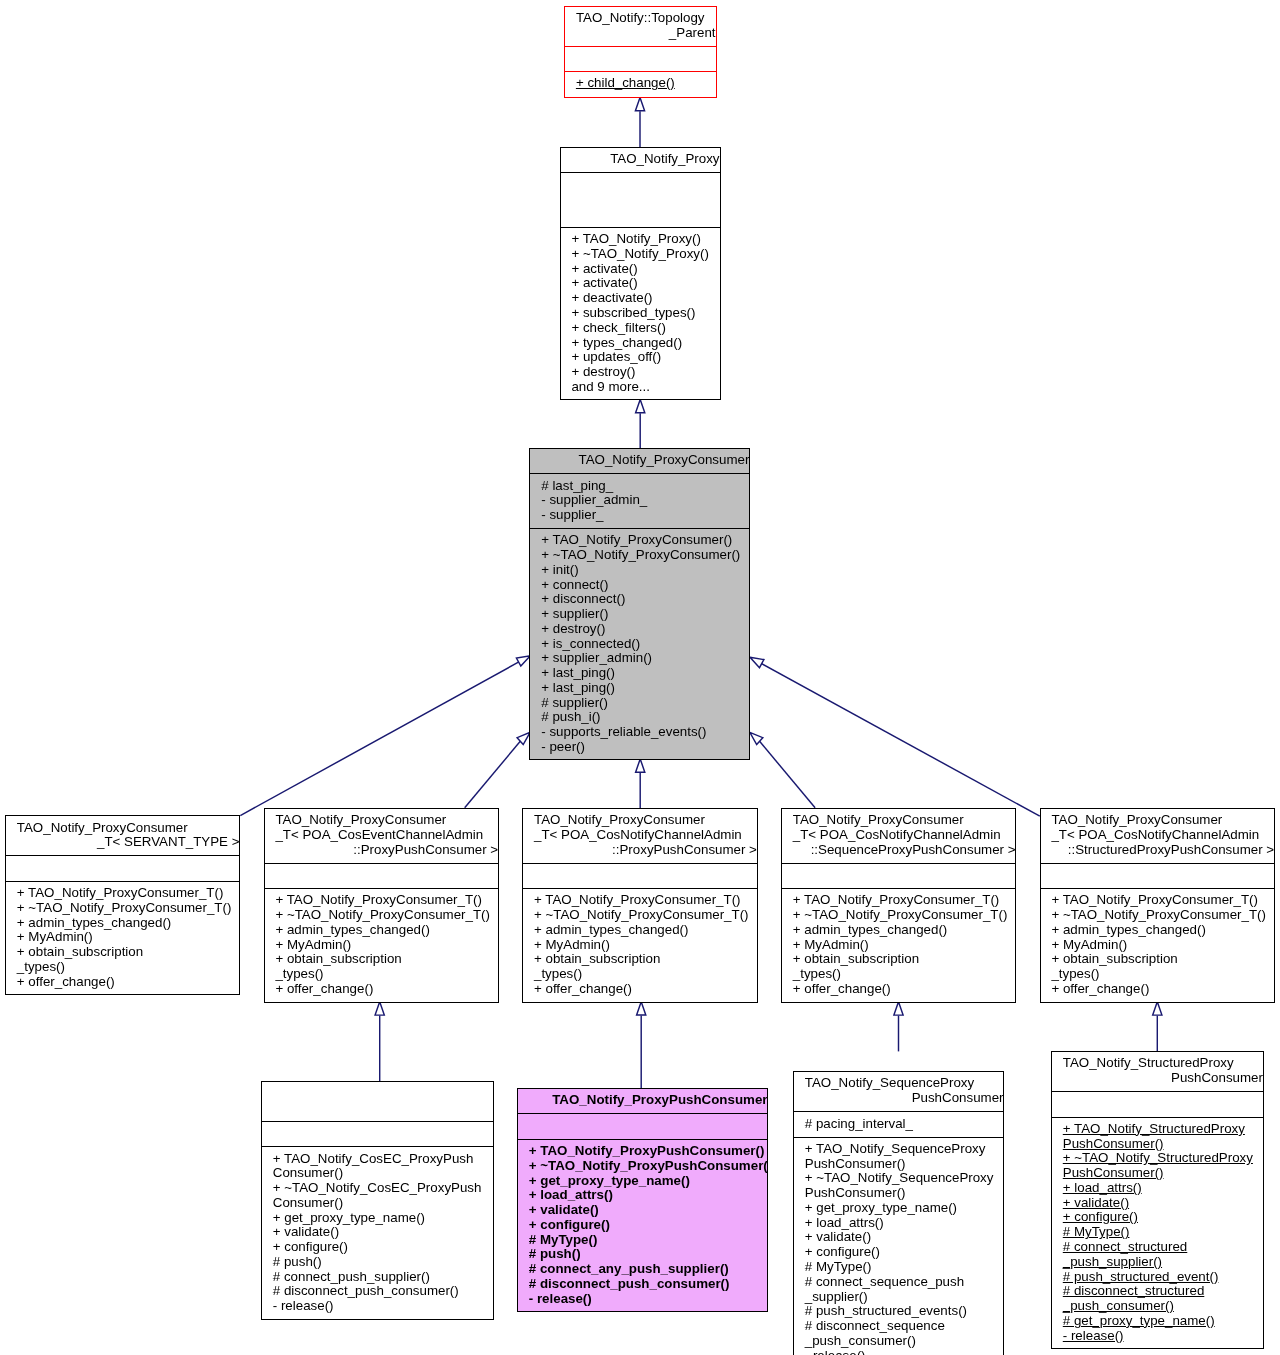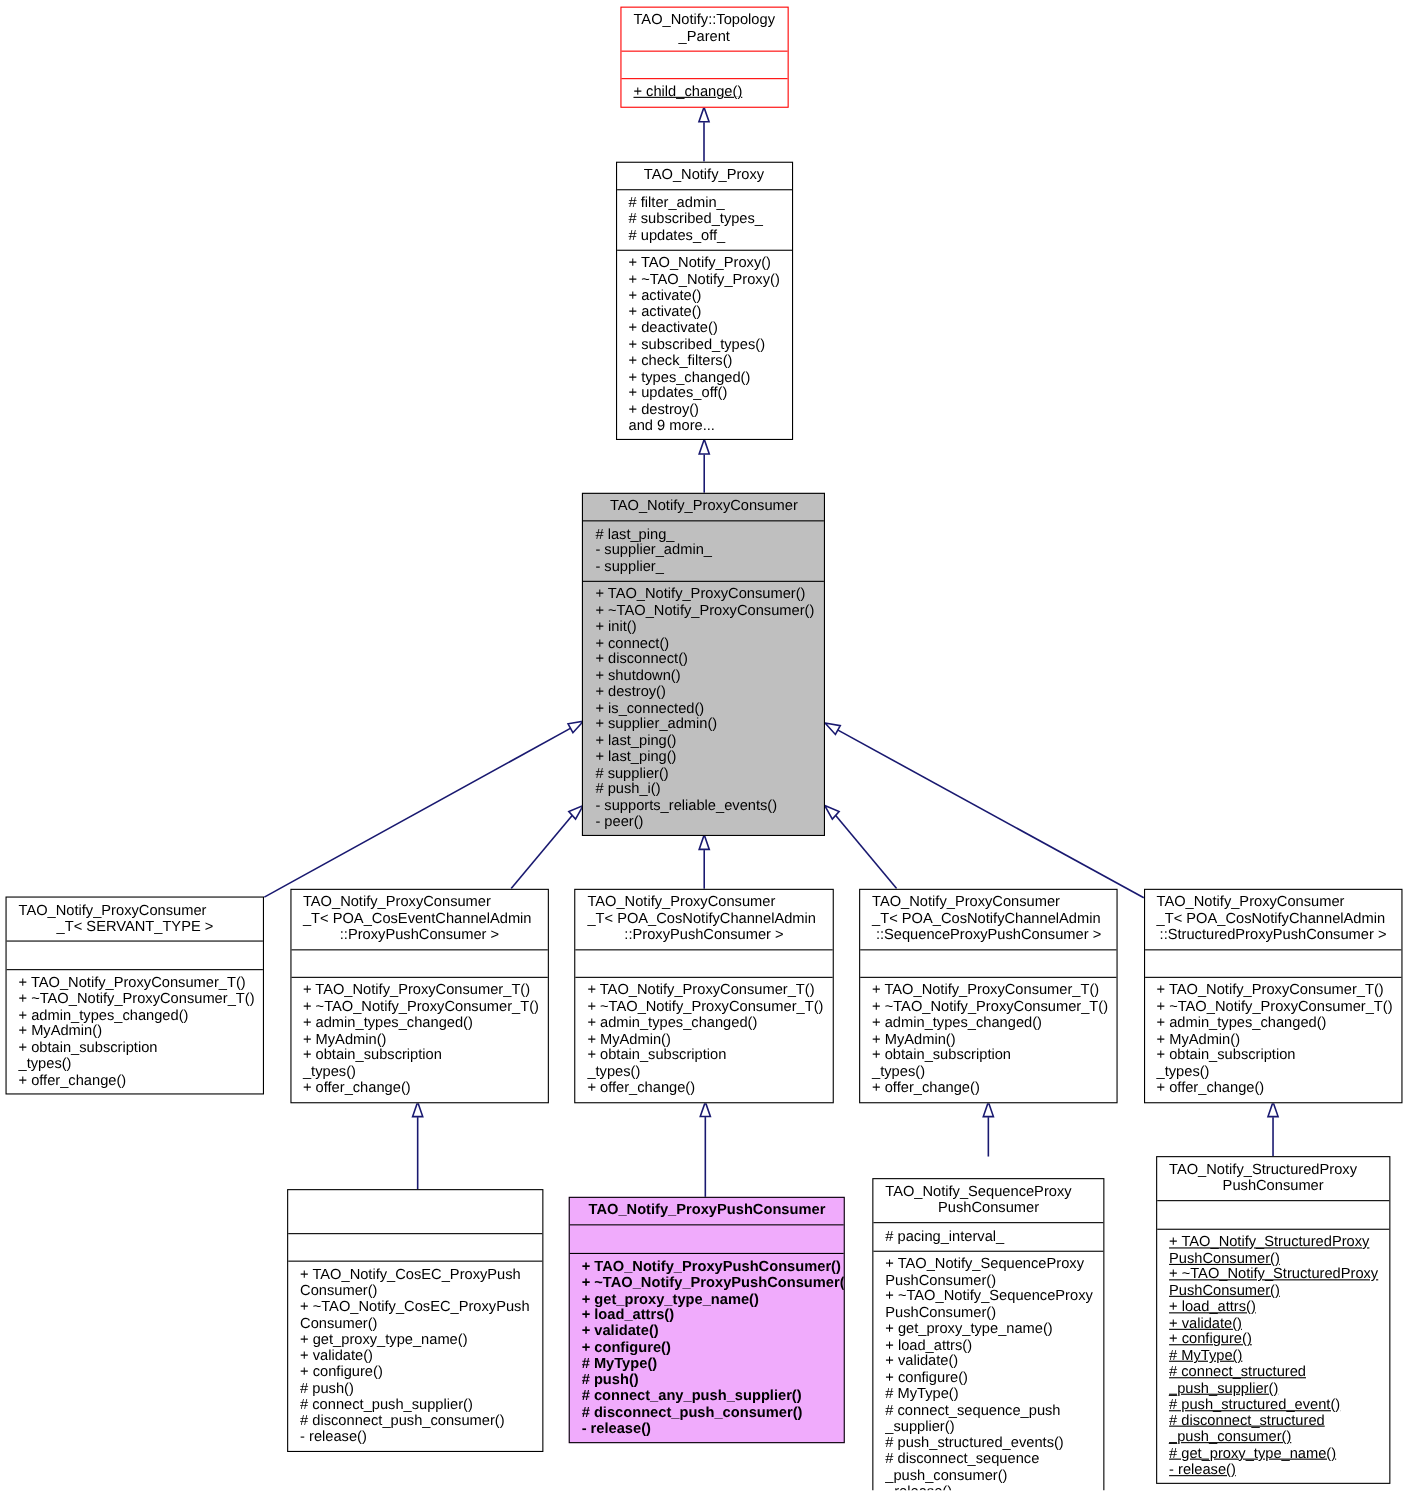--- a/index.html
+++ b/index.html
@@ -5,21 +5,21 @@
 <style>
 html,body{margin:0;padding:0;background:#ffffff;}
 body{font-family:"Liberation Sans",sans-serif;-webkit-font-smoothing:antialiased;}
 #canvas{position:relative;width:1280px;height:1355px;background:#ffffff;overflow:hidden;}
 #edges{position:absolute;left:0;top:0;width:1280px;height:1355px;pointer-events:none;}
 .node{position:absolute;box-sizing:border-box;border-style:solid;border-width:1px;}
 .sec{position:absolute;left:0;right:0;box-sizing:border-box;overflow:hidden;padding-top:4.2px;}
 .divider{position:absolute;left:0;right:0;height:0;border-top-width:1px;border-top-style:solid;}
 .ln{font-size:13.33px;line-height:14.765px;white-space:pre;display:block;color:#000000;}
 .sec.title{text-align:left;padding-left:10.9px;padding-right:10.9px;}
-.sec.title .ln.last{text-align:center;position:relative;left:-10.9px;width:calc(100% + 21.8px);}
+.sec.title .ln.last{text-align:right;position:relative;left:-10.9px;width:calc(100% + 21.8px);}
 .sec.attrs,.sec.methods{text-align:left;padding-left:10.9px;}
 </style>
 </head>
 <body>
 
 <div id="canvas" style="background: rgb(255, 255, 255);">
 
 <svg id="edges" viewBox="0 0 1280 1355" width="1280" height="1355">
   <g class="edge">
         <line class="edge-line" x1="640" y1="146.9" x2="640" y2="111.2" stroke="#191970" stroke-width="1.45"></line>
@@ -78,25 +78,20 @@
   <div class="divider" style="top: 64.2px; border-top-color: rgb(255, 0, 0);"></div>
   <div class="sec methods" style="top: 65.2px; bottom: 0px; text-decoration: underline;">
     <span class="ln">+ child_change()</span>
   </div>
 </div>
 <div class="node" style="left: 559.5px; top: 146.9px; width: 161px; height: 253.45px; background: rgb(255, 255, 255); border-color: rgb(0, 0, 0);">
   <div class="sec title" style="top: 0px; height: 25.35px;">
     <span class="ln last">TAO_Notify_Proxy</span>
   </div>
   <div class="divider" style="top: 24.35px; border-top-color: rgb(0, 0, 0);"></div>
-  <div class="sec attrs" style="top: 25.35px; height: 54.75px;">
-    <span class="ln"># filter_admin_</span>
-    <span class="ln"># subscribed_types_</span>
-    <span class="ln"># updates_off_</span>
-  </div>
   <div class="divider" style="top: 79.1px; border-top-color: rgb(0, 0, 0);"></div>
   <div class="sec methods" style="top: 80.1px; bottom: 0px;">
     <span class="ln">+ TAO_Notify_Proxy()</span>
     <span class="ln">+ ~TAO_Notify_Proxy()</span>
     <span class="ln">+ activate()</span>
     <span class="ln">+ activate()</span>
     <span class="ln">+ deactivate()</span>
     <span class="ln">+ subscribed_types()</span>
     <span class="ln">+ check_filters()</span>
     <span class="ln">+ types_changed()</span>
@@ -115,21 +110,21 @@
     <span class="ln">- supplier_admin_</span>
     <span class="ln">- supplier_</span>
   </div>
   <div class="divider" style="top: 79.1px; border-top-color: rgb(0, 0, 0);"></div>
   <div class="sec methods" style="top: 80.1px; bottom: 0px;">
     <span class="ln">+ TAO_Notify_ProxyConsumer()</span>
     <span class="ln">+ ~TAO_Notify_ProxyConsumer()</span>
     <span class="ln">+ init()</span>
     <span class="ln">+ connect()</span>
     <span class="ln">+ disconnect()</span>
-    <span class="ln">+ shutdown()</span>
+    <span class="ln">+ supplier()</span>
     <span class="ln">+ destroy()</span>
     <span class="ln">+ is_connected()</span>
     <span class="ln">+ supplier_admin()</span>
     <span class="ln">+ last_ping()</span>
     <span class="ln">+ last_ping()</span>
     <span class="ln"># supplier()</span>
     <span class="ln"># push_i()</span>
     <span class="ln">- supports_reliable_events()</span>
     <span class="ln">- peer()</span>
   </div>

